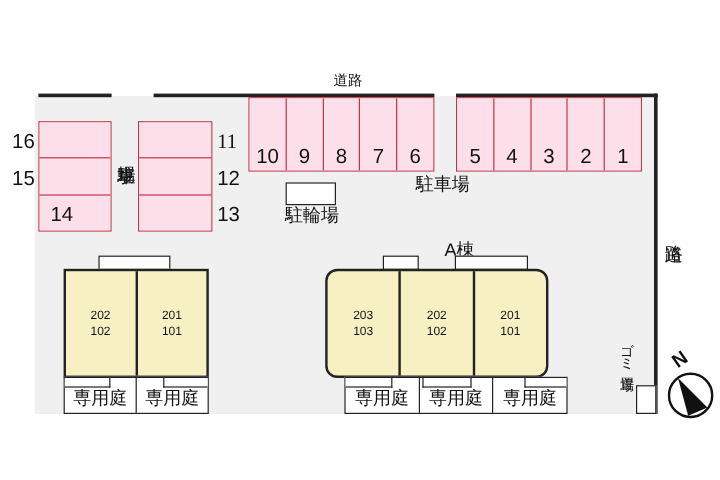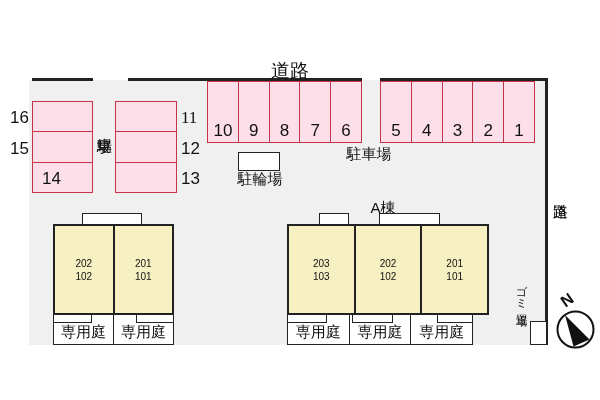--- a/index.html
+++ b/index.html
@@ -43,21 +43,21 @@
 
 <div class="canvas">
 
   <div class="abs site"></div>
 
   <div class="abs bline" style="left:32px;top:78px;width:61px;height:3px;"></div>
   <div class="abs bline" style="left:128px;top:78px;width:234px;height:3px;"></div>
   <div class="abs bline" style="left:380px;top:78px;width:168px;height:3px;"></div>
   <div class="abs bline" style="left:545px;top:78px;width:3px;height:267px;"></div>
 
-  <div class="abs lbl" style="left:268px;top:61px;width:44px;text-align:center;font-size:19px;">道路</div>
+  <div class="abs lbl" style="left:268px;top:61px;width:44px;text-align:center;font-size:12px;">道路</div>
   <div class="abs lbl vert" style="left:552px;top:192px;height:46px;font-size:15px;">道路</div>
 
   <div class="abs prow" style="left:207px;top:81px;width:155px;height:62px;">
     <div class="pspace">
         <span class="pnum">10</span>
       </div>
     <div class="pspace">
         <span class="pnum">9</span>
       </div>
     <div class="pspace">
@@ -136,21 +136,21 @@
     </div>
     <div class="gcell">
       <div class="porch" style="right:0;width:62%;border-right:none;"></div>
       <div class="glabel">専用庭</div>
     </div>
   </div>
 
   <div class="abs bname" style="left:353px;top:199px;width:60px;">A棟</div>
   <div class="abs tab" style="left:319px;top:213px;width:30px;height:12px;"></div>
   <div class="abs tab" style="left:379px;top:213px;width:61px;height:12px;"></div>
-  <div class="abs building" style="left:287px;top:224px;width:202px;height:91px;">
+  <div class="abs building" style="left:271px;top:224px;width:186px;height:91px;border-radius:10px;">
     <div class="unit">
       <div class="unit-label">
         <span>203</span>
         <span>103</span>
       </div>
     </div>
     <div class="unit">
       <div class="unit-label">
         <span>202</span>
         <span>102</span>

